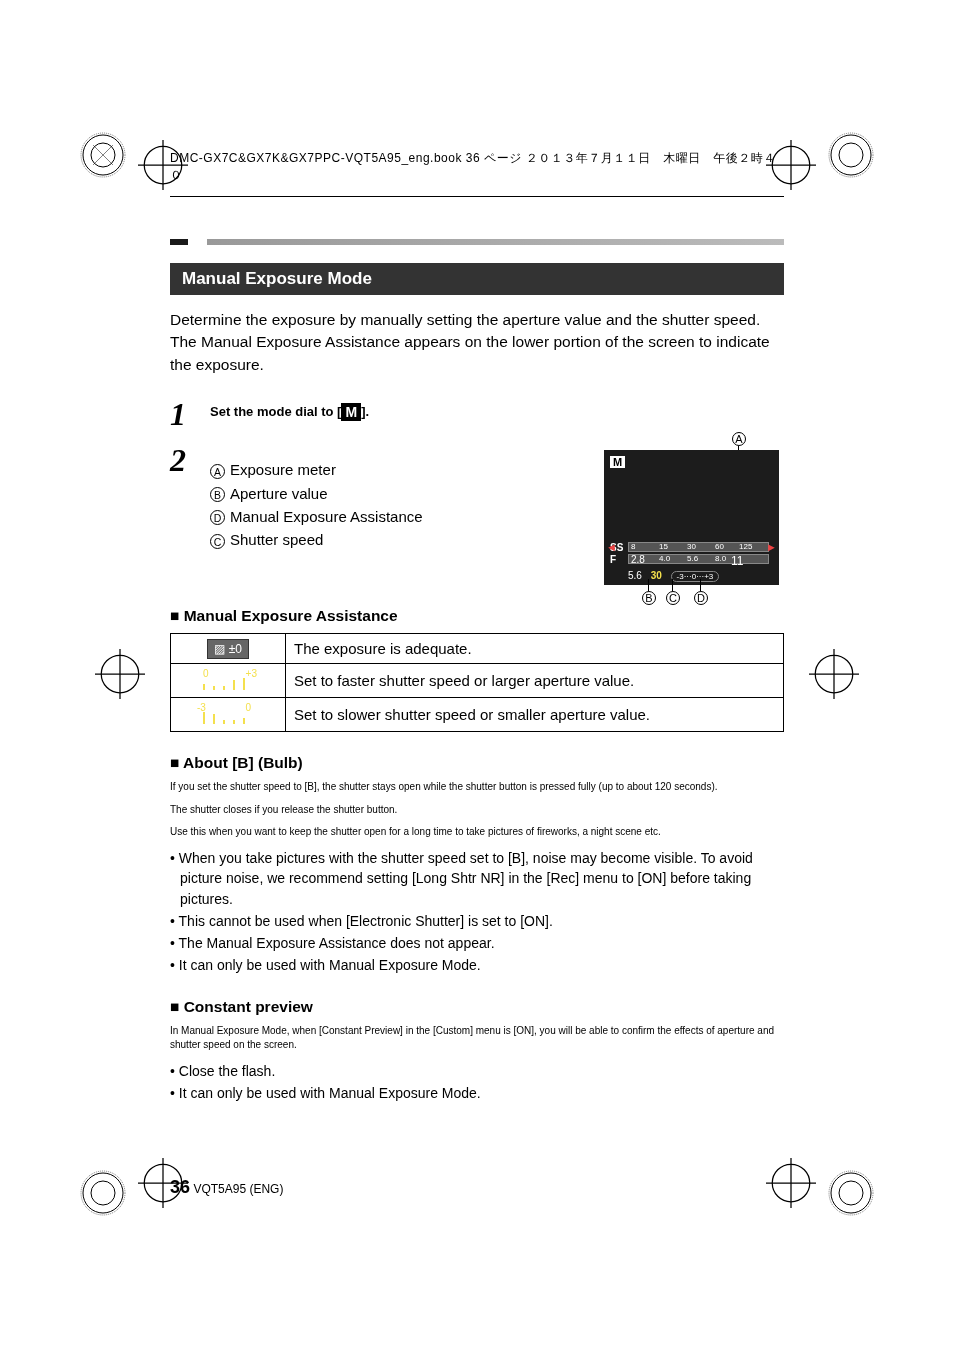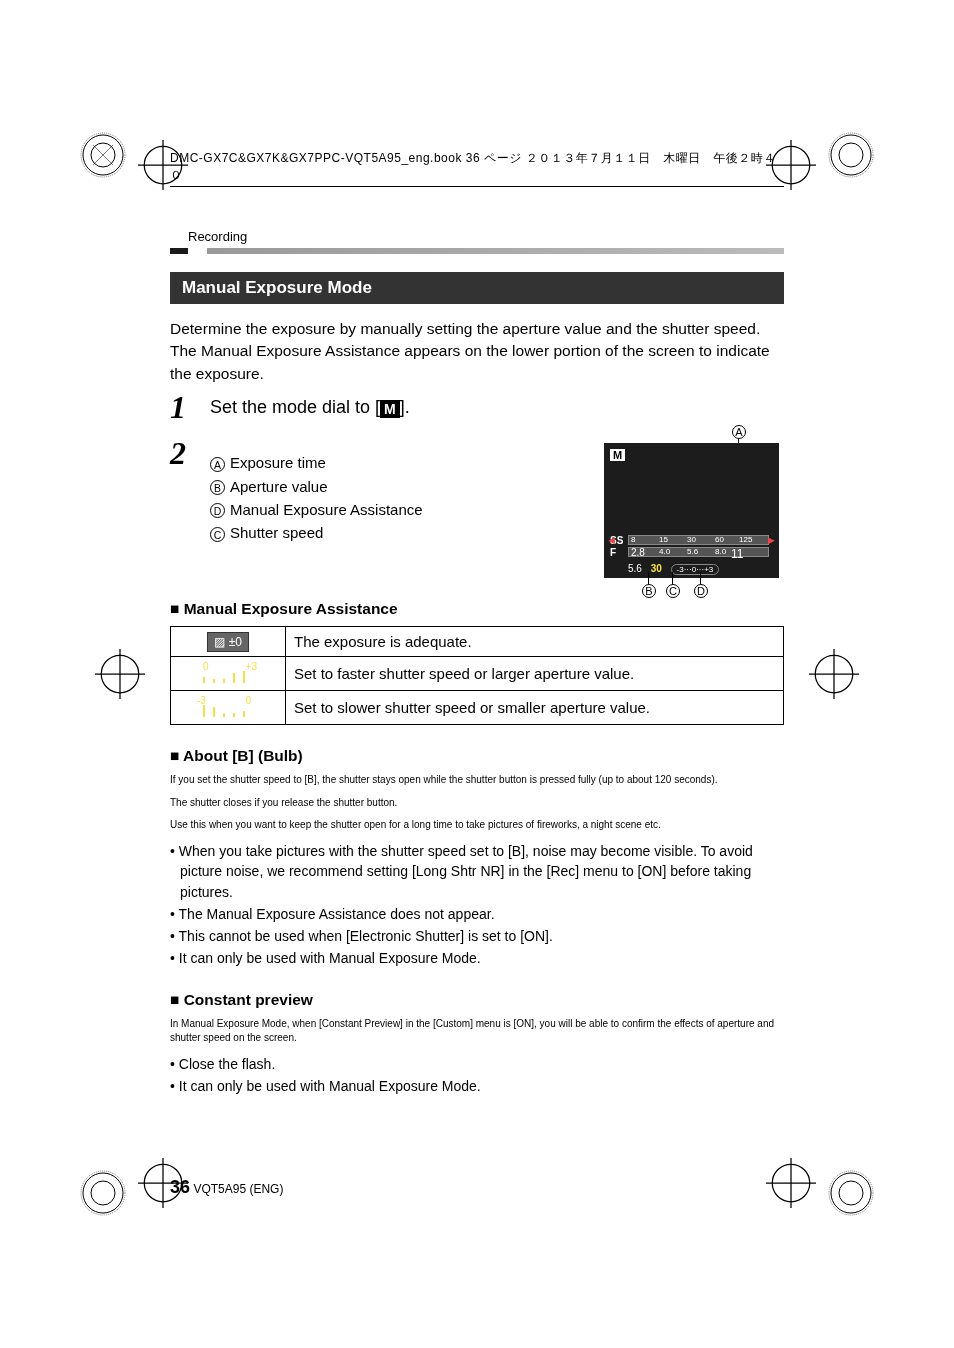--- a/index.html
+++ b/index.html
@@ -31,21 +31,21 @@
   .page {
     position: absolute;
     top: 150px;
     left: 170px;
     right: 170px;
     bottom: 150px;
   }
   .header-line {
     font-size: 12px;
     border-bottom: 1px solid #000;
-    padding-bottom: 2px;
+    padding-bottom: 12px;
     margin-bottom: 42px;
     letter-spacing: 0.5px;
   }
   .section-label {
     font-size: 13px;
     margin-bottom: 4px;
     padding-left: 18px;
   }
   .gradient-bar {
     height: 6px;
@@ -56,42 +56,42 @@
     background: #333;
     color: #fff;
     font-weight: bold;
     font-size: 17px;
     padding: 6px 12px;
     margin-bottom: 14px;
   }
   .intro {
     font-size: 15.5px;
     line-height: 1.45;
-    margin-bottom: 6px;
+    margin-bottom: 22px;
   }
   .step-row {
     display: flex;
     gap: 12px;
     margin-bottom: 14px;
   }
   .step-num {
     font-family: "Times New Roman", serif;
     font-style: italic;
     font-weight: bold;
     font-size: 32px;
     width: 28px;
     line-height: 1;
   }
   .step-body {
     flex: 1;
     padding-top: 4px;
   }
   .step-title {
-    font-weight: normal;
-    font-size: 18px;
+    font-weight: bold;
+    font-size: 13px;
     line-height: 1.4;
   }
   .step-right {
     width: 180px;
     flex-shrink: 0;
   }
   .m-icon {
     display: inline-block;
     background: #000;
     color: #fff;
@@ -272,39 +272,38 @@
 <div class="print-mark pm-br2"><svg viewBox="0 0 40 40">
       <circle cx="20" cy="20" r="15" fill="none" stroke="#000"></circle>
       <line x1="0" y1="20" x2="40" y2="20" stroke="#000"></line>
       <line x1="20" y1="0" x2="20" y2="40" stroke="#000"></line>
     </svg></div>
 
 <div class="page">
 
   <div class="header-line">DMC-GX7C&amp;GX7K&amp;GX7PPC-VQT5A95_eng.book  36 ページ  ２０１３年７月１１日　木曜日　午後２時４０</div>
 
-  <div class="section-label">Recording</div>
   <div class="gradient-bar"></div>
 
   <div class="title-bar">Manual Exposure Mode</div>
 
   <p class="intro">Determine the exposure by manually setting the aperture value and the shutter speed. The Manual Exposure Assistance appears on the lower portion of the screen to indicate the exposure.</p>
 
   <div class="step-row">
     <div class="step-num">1</div>
     <div class="step-body">
       <span class="step-title">Set the mode dial to [</span><span class="m-icon">M</span><span class="step-title">].</span>
     </div>
   </div>
 
   <div class="step-row">
     <div class="step-num">2</div>
     <div class="step-body">
       <div class="sublist">
-        <div><span class="circ">A</span><span>Exposure time</span></div>
+        <div><span class="circ">A</span><span>Exposure meter</span></div>
         <div><span class="circ">B</span><span>Aperture value</span></div>
         <div><span class="circ">D</span><span>Manual Exposure Assistance</span></div>
         <div><span class="circ">C</span><span>Shutter speed</span></div>
       </div>
     </div>
     <div class="step-right">
       <div style="position:relative; width:175px;">
         <div class="callout" style="top:-18px; left:128px;">A</div>
         <div class="line" style="top:-4px; left:134px; width:1px; height:18px;"></div>
         <div class="cam-display">
@@ -377,22 +376,22 @@
       <td>Set to slower shutter speed or smaller aperture value.</td>
     </tr>
   </tbody>
     </table>
 
   <div class="sub-heading">About [B] (Bulb)</div>
   <p class="para">If you set the shutter speed to [B], the shutter stays open while the shutter button is pressed fully (up to about 120 seconds).</p>
   <p class="para">The shutter closes if you release the shutter button.</p>
   <p class="para">Use this when you want to keep the shutter open for a long time to take pictures of fireworks, a night scene etc.</p>
   <p class="bullet">When you take pictures with the shutter speed set to [B], noise may become visible. To avoid picture noise, we recommend setting [Long Shtr NR] in the [Rec] menu to [ON] before taking pictures.</p>
+  <p class="bullet">This cannot be used when [Electronic Shutter] is set to [ON].</p>
   <p class="bullet">The Manual Exposure Assistance does not appear.</p>
-  <p class="bullet">This cannot be used when [Electronic Shutter] is set to [ON].</p>
   <p class="bullet">It can only be used with Manual Exposure Mode.</p>
 
   <div class="sub-heading">Constant preview</div>
   <p class="para">In Manual Exposure Mode, when [Constant Preview] in the [Custom] menu is [ON], you will be able to confirm the effects of aperture and shutter speed on the screen.</p>
   <p class="bullet">Close the flash.</p>
   <p class="bullet">It can only be used with Manual Exposure Mode.</p>
 
   <div class="footer">
     <span class="pn">36</span>
     <span>VQT5A95 (ENG)</span>

